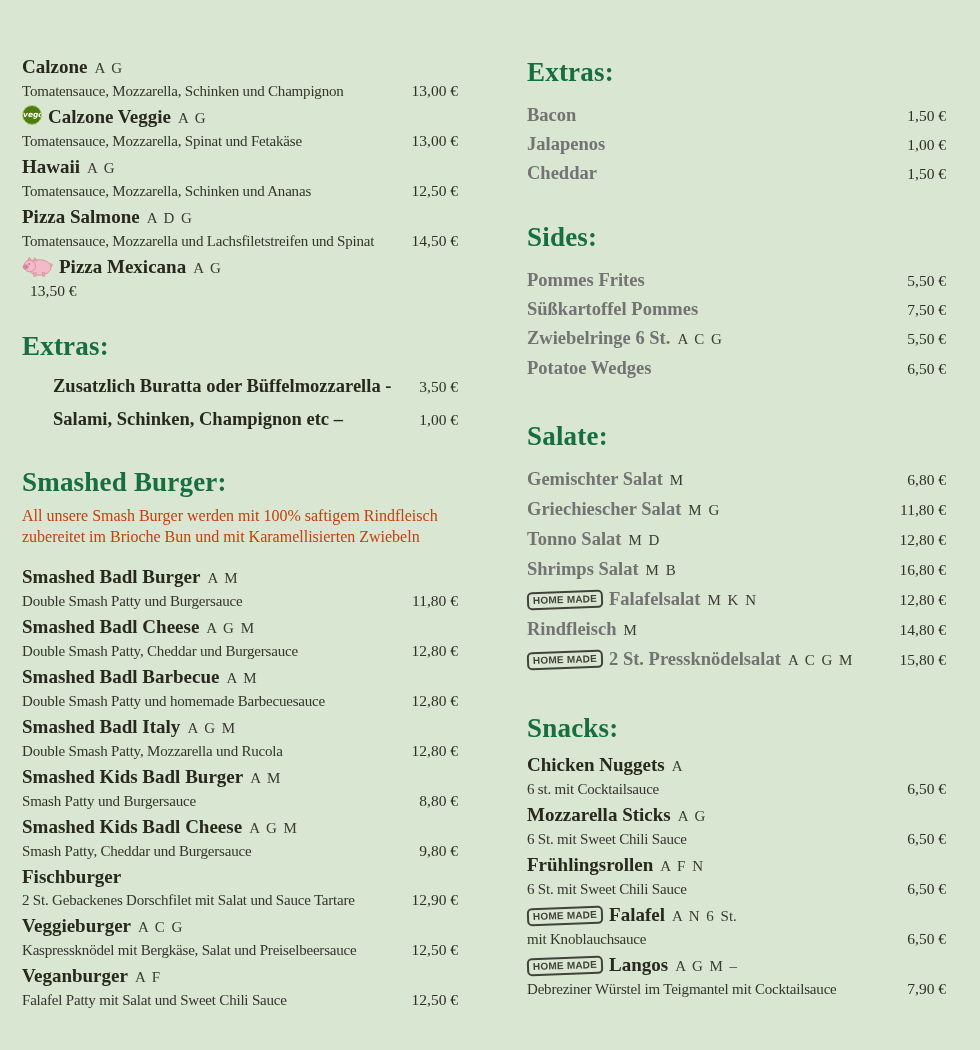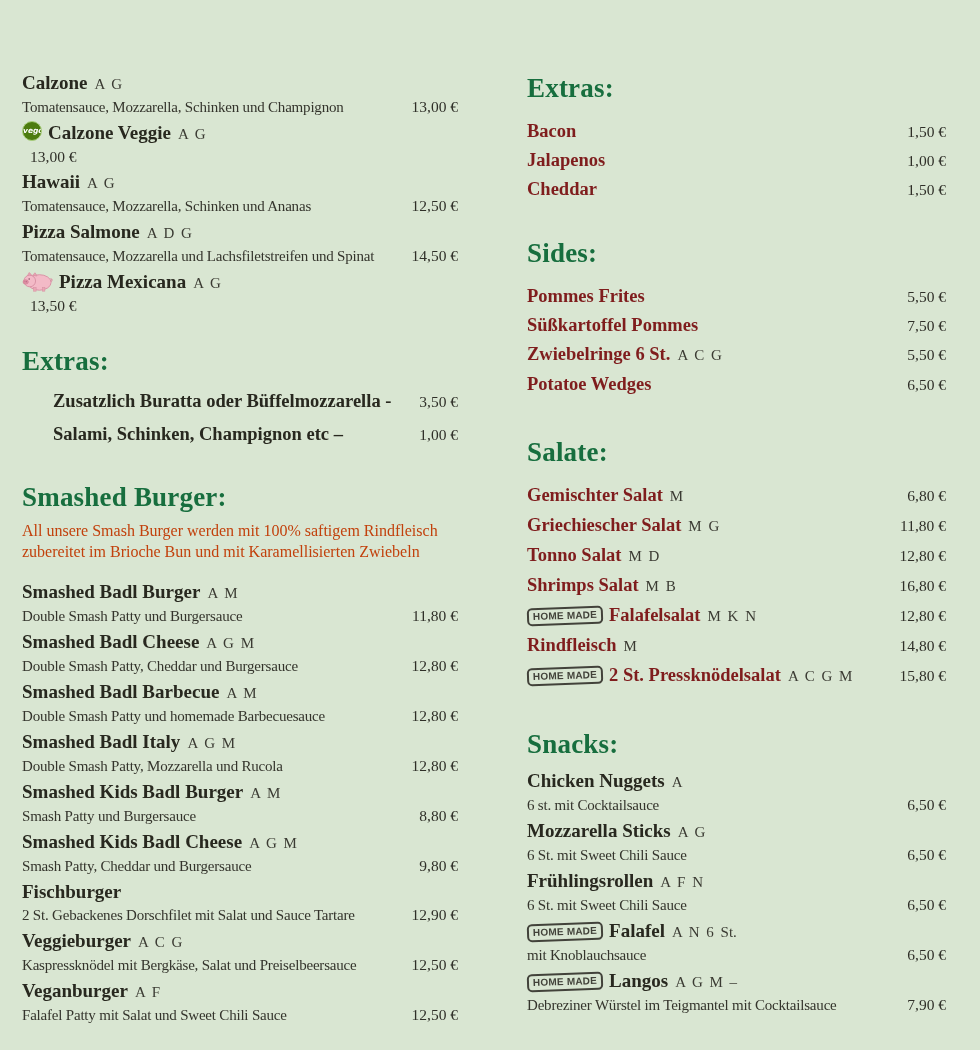--- a/index.html
+++ b/index.html
@@ -1,40 +1,40 @@
 <!DOCTYPE html>
 <html><head>
 <meta charset="utf-8">
 <style>
   html, body { margin:0; padding:0; background:#d9e6d2; }
   .menu {
     position:relative; width:980px; height:1050px;
     background:#d9e6d2; overflow:hidden;
     font-family:"Liberation Serif", serif; color:#30302b;
   }
-  .col { position:absolute; top:16px; }
+  .col { position:absolute; top:0; }
   .col-left  { left:22px;  width:436px; }
   .col-right { left:527px; width:419px; }
 
   .section-heading {
     font-weight:700; font-size:27px; line-height:34px;
     color:#176e3e; letter-spacing:0.2px;
   }
 
   
   .item { margin-top:3px; }
   .item-title { font-size:19px; font-weight:700; line-height:24px; color:#28281f; white-space:nowrap; }
   .allergens { font-weight:400; font-size:15px; color:#3b3b33; margin-left:7px; word-spacing:3px; }
   .line { display:flex; justify-content:space-between; align-items:baseline; line-height:21px; }
   .desc  { font-size:15px; color:#34342c; letter-spacing:-0.2px; white-space:nowrap; }
   .price { font-size:15.5px; color:#2f2f28; white-space:nowrap; margin-left:8px; }
 
   
   .row { display:flex; justify-content:space-between; align-items:baseline; line-height:29px; white-space:nowrap; }
-  .row .name { font-size:18.5px; font-weight:700; color:#7f1d1d; }
+  .row .name { font-size:18.5px; font-weight:700; color:#737373; }
 
   
   .xrow { display:flex; justify-content:space-between; align-items:baseline; line-height:30px; white-space:nowrap; }
   .xrow .name { font-size:18.5px; font-weight:700; color:#28281f;margin-left:31px; }
 
   .intro { margin-top:6px; font-size:16px; line-height:21px; color:#c2410c; width:436px; }
 
   .badge {
     display:inline-block; border:2px solid #42423a; border-radius:5px;
     padding:0 4px; font-family:"Liberation Sans", sans-serif;
@@ -79,20 +79,21 @@
         <span class="desc">Tomatensauce, Mozzarella, Schinken und Champignon</span>
         <span class="price">13,00 €</span>
       </div>
     </div>
 
     <div class="item">
       <div class="item-title">
         <span class="veggie-badge">vego</span><span>Calzone Veggie</span><span class="allergens">A G</span>
       </div>
       <div class="line">
+        <span class="desc">Tomatensauce, Mozzarella, Spinat und Fetakäse</span>
         <span class="price">13,00 €</span>
       </div>
     </div>
 
     <div class="item">
       <div class="item-title">
         <span>Hawaii</span><span class="allergens">A G</span>
       </div>
       <div class="line">
         <span class="desc">Tomatensauce, Mozzarella, Schinken und Ananas</span>

